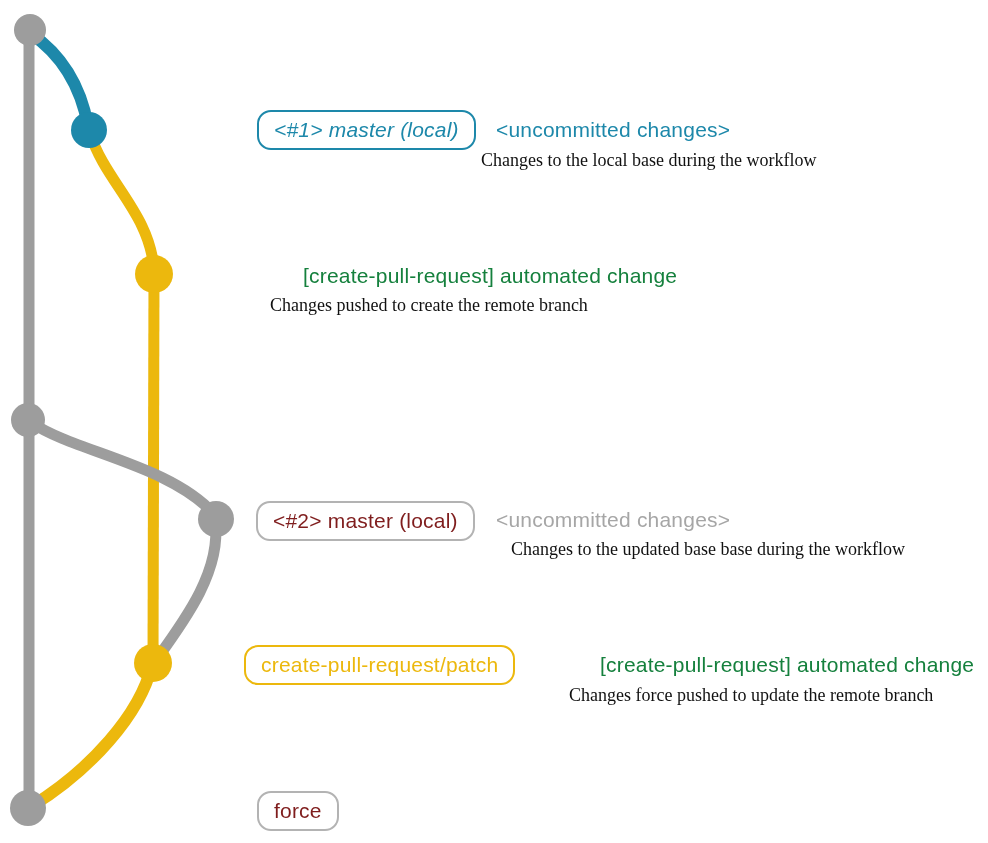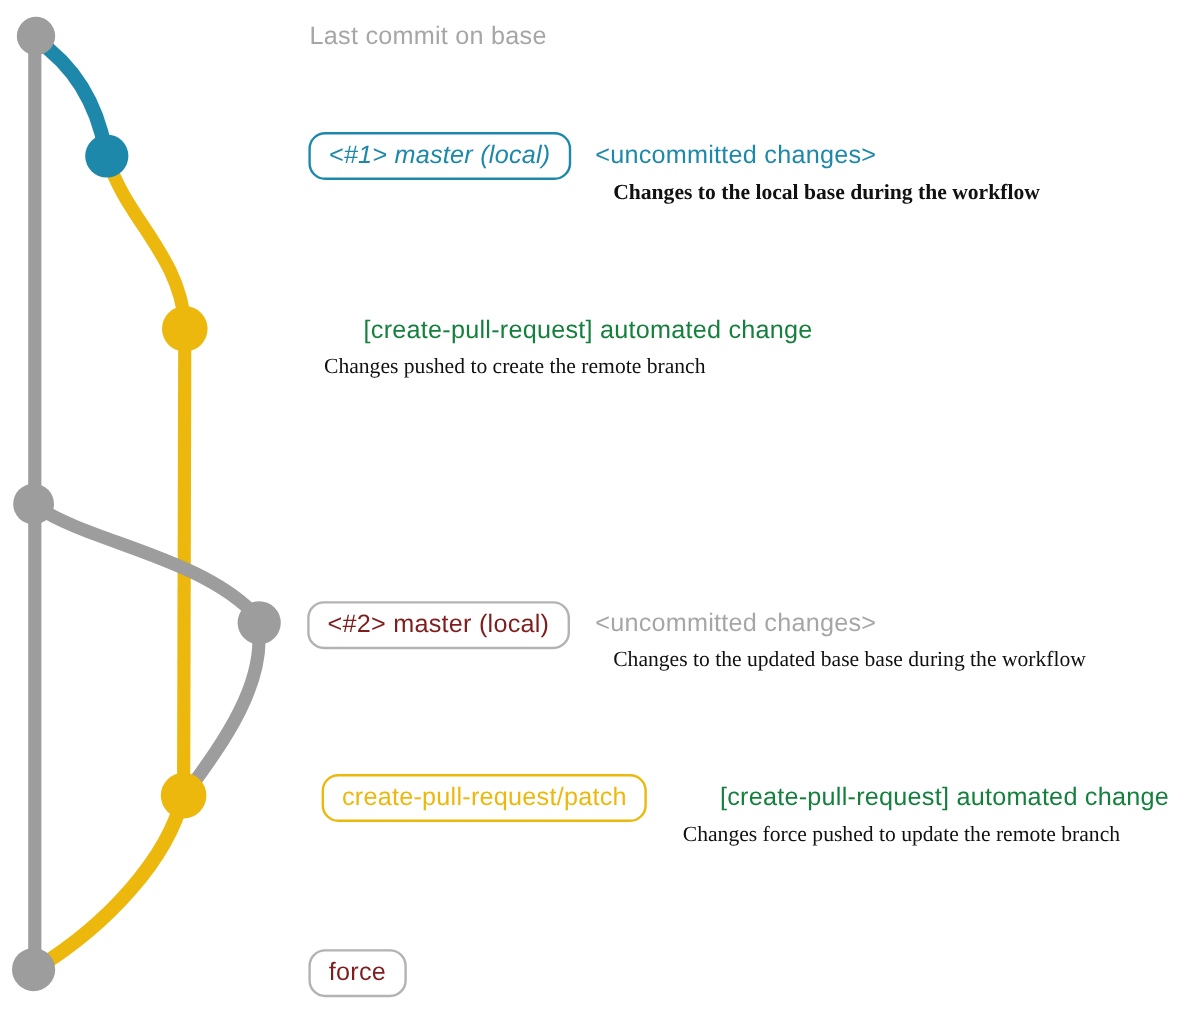--- a/index.html
+++ b/index.html
@@ -83,33 +83,32 @@
 
     <circle cx="30" cy="30" r="16" fill="#9d9d9d"></circle>
     <circle cx="89" cy="130" r="18" fill="#1d88aa"></circle>
     <circle cx="154" cy="274" r="19" fill="#ecb80d"></circle>
     <circle cx="28" cy="420" r="17" fill="#9d9d9d"></circle>
     <circle cx="216" cy="519" r="18" fill="#9d9d9d"></circle>
     <circle cx="153" cy="663" r="19" fill="#ecb80d"></circle>
     <circle cx="28" cy="808" r="18" fill="#9d9d9d"></circle>
   </svg>
 
-  <div class="abs note" style="left:258px; top:18px;">Last commit on base</div>
 
   <div class="abs badge teal" style="left:257px; top:110px;font-style:italic;">&lt;#1&gt; master (local)</div>
   <div class="abs title teal" style="left:496px; top:117px;">&lt;uncommitted changes&gt;</div>
-  <div class="abs desc" style="left:511px; top:149px;font-weight:bold;">Changes to the local base during the workflow</div>
+  <div class="abs desc" style="left:481px; top:149px;">Changes to the local base during the workflow</div>
 
   <div class="abs title yellow" style="left:255px; top:263px;">[create-pull-request] automated change</div>
   <div class="abs desc" style="left:270px; top:294px;">Changes pushed to create the remote branch</div>
 
 
   <div class="abs badge gray" style="left:256px; top:501px;">&lt;#2&gt; master (local)</div>
   <div class="abs title gray" style="left:496px; top:507px;">&lt;uncommitted changes&gt;</div>
   <div class="abs desc" style="left:511px; top:538px;">Changes to the updated base base during the workflow</div>
 
-  <div class="abs badge yellow" style="left:268px; top:645px;">create-pull-request/patch</div>
+  <div class="abs badge yellow" style="left:244px; top:645px;">create-pull-request/patch</div>
   <div class="abs title yellow" style="left:552px; top:652px;">[create-pull-request] automated change</div>
   <div class="abs desc" style="left:569px; top:684px;">Changes force pushed to update the remote branch</div>
 
   <div class="abs badge gray" style="left:257px; top:791px;">force</div>
 
 </div>
 
 </body></html>

